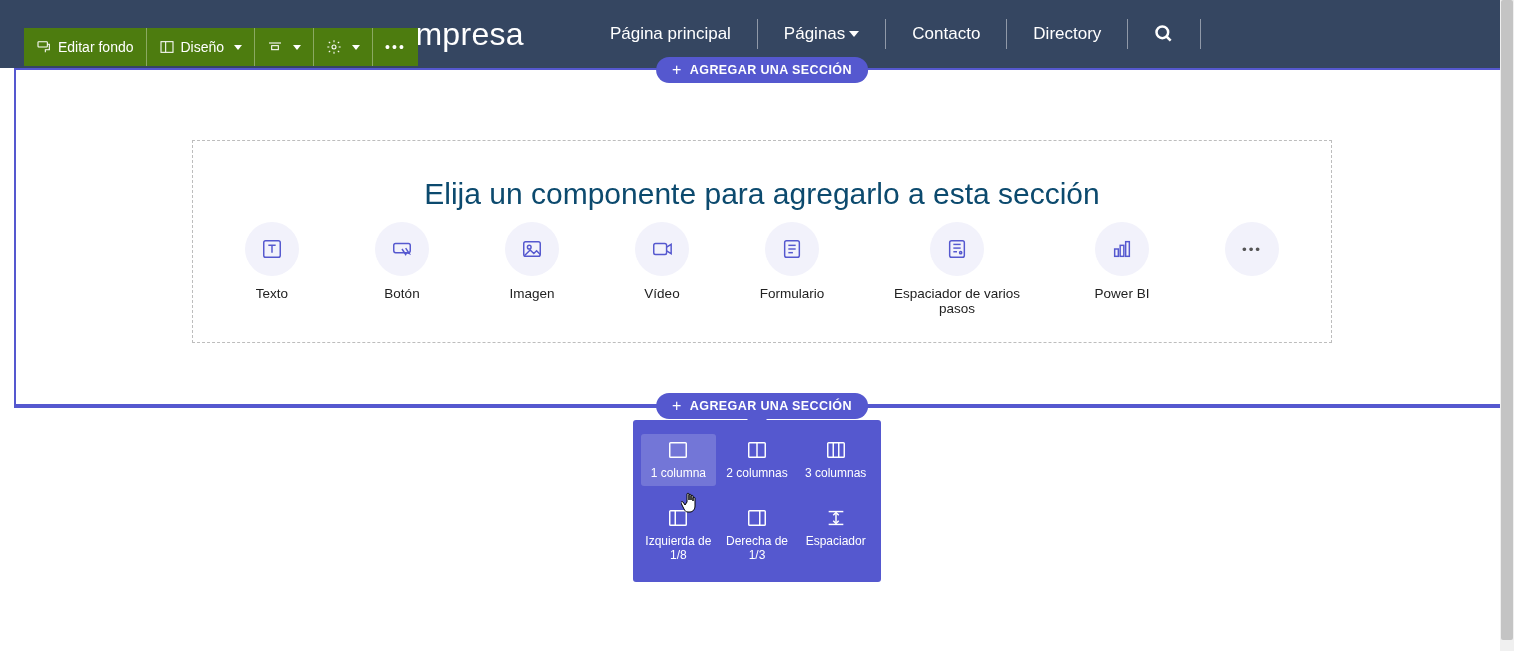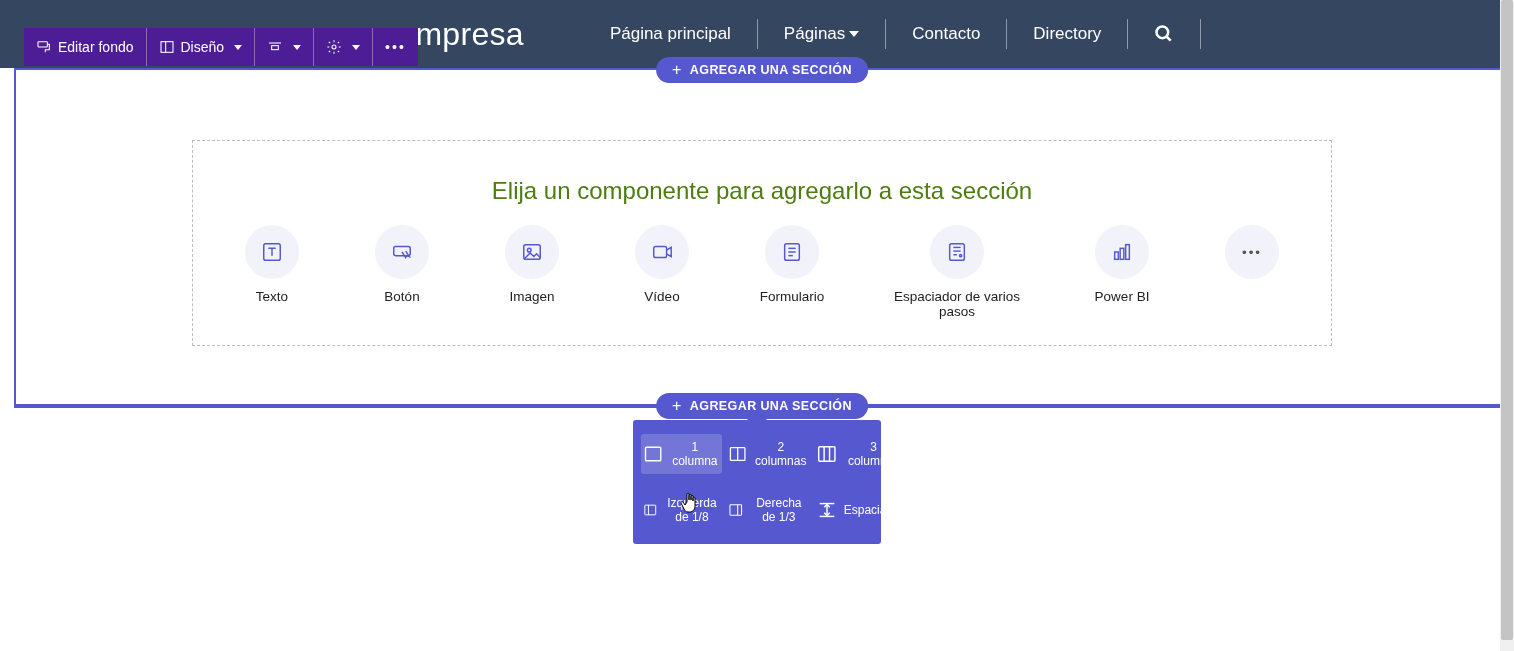--- a/index.html
+++ b/index.html
@@ -19,21 +19,21 @@
   .navlinks { display: flex; align-items: center; margin-left: 60px; gap: 0; }
   .navlink { font-size: 17px; padding: 0 26px; border-right: 1px solid rgba(255,255,255,0.45); display:flex; align-items:center; height:30px; }
   .navlink:last-child { border-right: 1px solid rgba(255,255,255,0.45); }
   .caret-down { display:inline-block; margin-left:4px; width:0; height:0; border-left:5px solid transparent; border-right:5px solid transparent; border-top:6px solid #fff; }
 
   
   .editor-toolbar {
     position: absolute;
     top: 28px;
     left: 24px;
-    background: #4c1d95;
+    background: #4d7c0f;
     color: #fff;
     display: flex;
     align-items: stretch;
     height: 38px;
     font-size: 14px;
     z-index: 30;
   }
   .editor-toolbar .tbtn {
     display: flex;
     align-items: center;
@@ -78,24 +78,24 @@
 
   
   .component-card {
     margin: 70px auto 40px auto;
     width: 1140px;
     border: 1px dashed #bdbdbd;
     padding: 36px 20px 26px 20px;
     text-align: center;
   }
   .component-card h2 {
-    font-size: 24px;
+    font-size: 30px;
     font-weight: 400;
-    color: #4d7c0f;
-    margin-bottom: 20px;
+    color: #0c4a6e;
+    margin-bottom: 11px;
   }
   .component-row {
     display: flex;
     justify-content: center;
     gap: 40px;
   }
   .comp {
     display: flex;
     flex-direction: column;
     align-items: center;
@@ -147,21 +147,21 @@
     border-bottom: 10px solid #5558cf;
   }
   .pop-grid {
     display: grid;
     grid-template-columns: repeat(3, 1fr);
     row-gap: 16px;
     column-gap: 4px;
   }
   .pop-item {
     display: flex;
-    flex-direction: row;
+    flex-direction: column;
     align-items: center;
     gap: 6px;
     font-size: 12px;
     text-align: center;
     padding: 6px 2px;
     border-radius: 3px;
   }
   .pop-item.hover { background: rgba(255,255,255,0.18); }
   .cursor {
     position: absolute;

